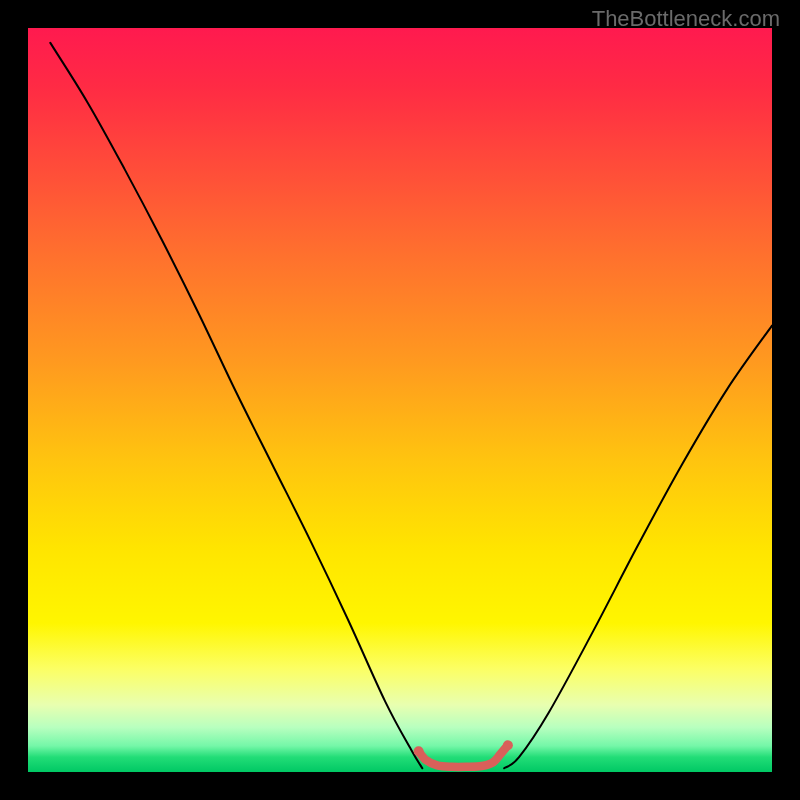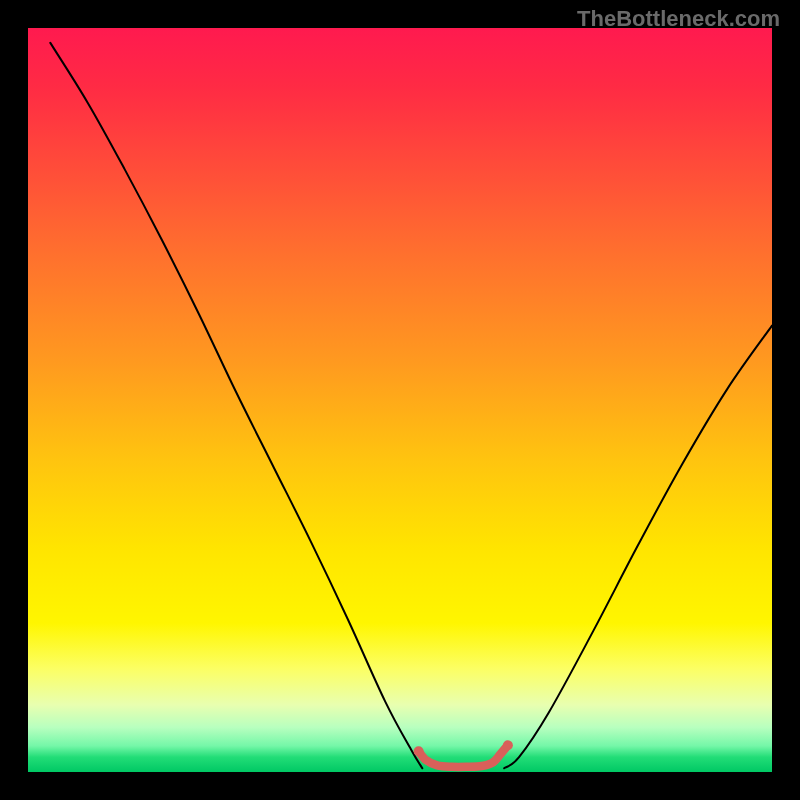--- a/index.html
+++ b/index.html
@@ -10,21 +10,21 @@
     font-family: Arial, Helvetica, sans-serif;
     position: relative;
     overflow: hidden;
   }
   .watermark {
     position: absolute;
     top: 6px;
     right: 20px;
     color: #6a6a6a;
     font-size: 22px;
-    font-weight: 700;
+    font-weight: 400;
     z-index: 20;
     pointer-events: none;
   }
   .plot-area {
     position: absolute;
     left: 28px;
     top: 28px;
     width: 744px;
     height: 744px;
   }

